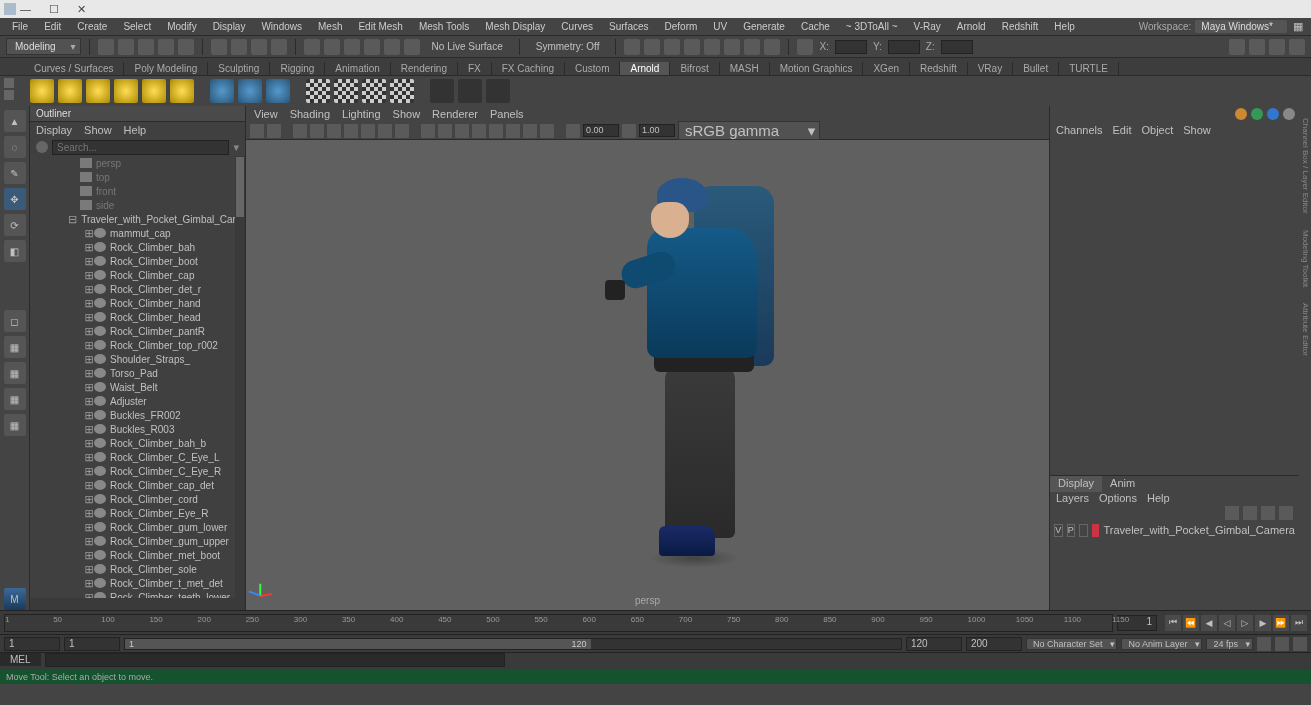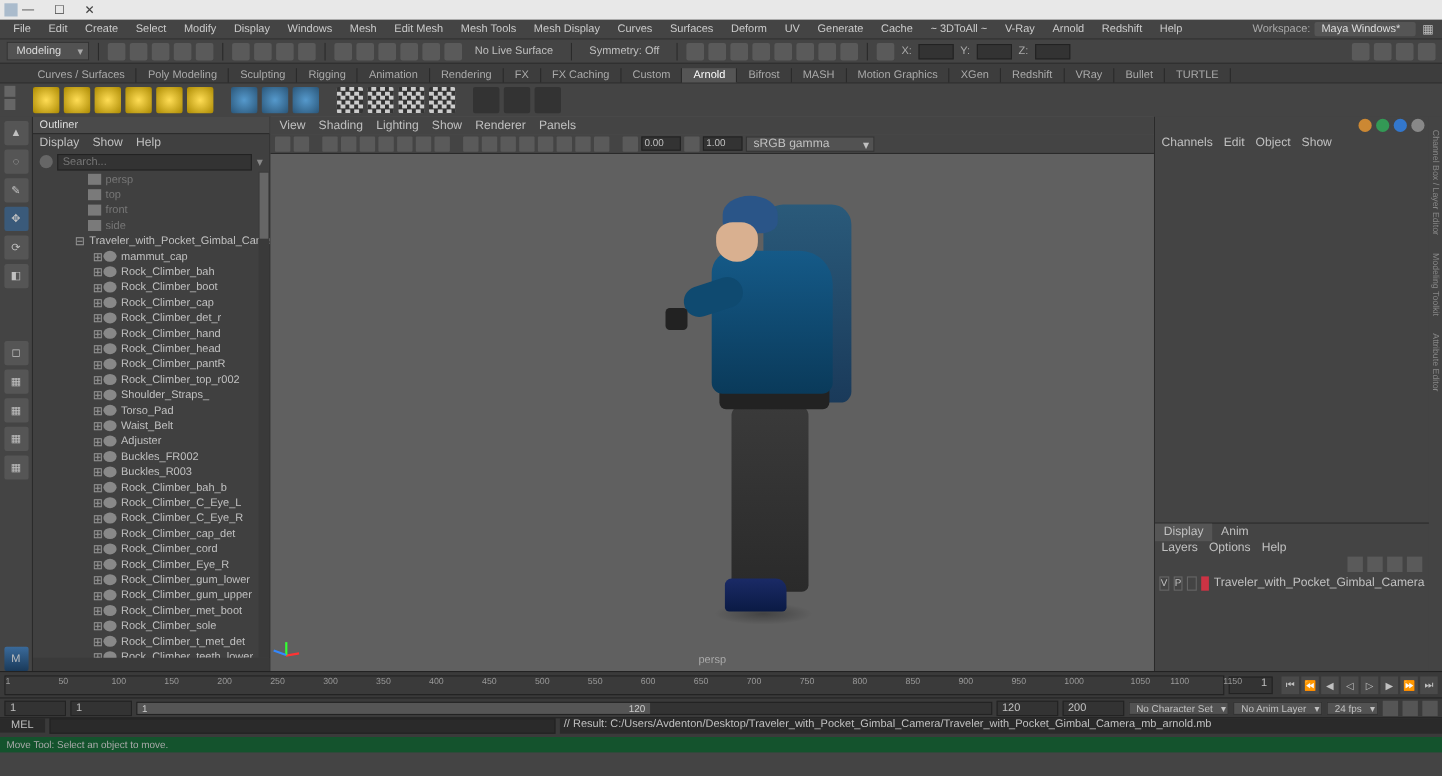--- a/index.html
+++ b/index.html
@@ -49,21 +49,21 @@
 .outliner-tree .row .ico.grp { background: #5aa5cc; }
 .outliner-tree .row .ico.mesh { background: #888; border-radius: 50%; }
 .outliner-tree .scrollbar { position: absolute; right: 0; top: 0; width: 10px; height: 100%; background: #3a3a3a; }
 .outliner-tree .scrollbar .thumb { width: 8px; height: 60px; background: #666; margin: 1px; }
 .outliner-hscroll { height: 12px; background: #3a3a3a; }
 .viewport { flex: 1; display: flex; flex-direction: column; background: #5a5a5a; position: relative; }
 .vp-menu { height: 16px; background: #444; display: flex; align-items: center; gap: 12px; padding: 0 8px; font-size: 10px; }
 .vp-tools { height: 18px; background: #444; display: flex; align-items: center; gap: 3px; padding: 0 4px; border-bottom: 1px solid #2a2a2a; }
 .vp-tools .vico { width: 14px; height: 14px; background: #5a5a5a; border-radius: 1px; cursor: pointer; }
 .vp-tools .vfield { width: 36px; height: 13px; background: #333; border: 1px solid #222; font-size: 9px; padding: 0 2px; }
-.vp-tools .vdrop { background: #525252; padding: 0 40px 0 6px; font-size: 11px; border: 1px solid #333; position: relative; }
+.vp-tools .vdrop { background: #525252; padding: 0 40px 0 6px; font-size: 15px; border: 1px solid #333; position: relative; }
 .vp-tools .vdrop::after { content: "▾"; position: absolute; right: 4px; }
 .vp-canvas { flex: 1; background: #606060; position: relative; overflow: hidden; }
 .vp-canvas .axis { position: absolute; left: 10px; bottom: 10px; width: 20px; height: 20px; }
 .vp-canvas .axis .ax { position: absolute; width: 12px; height: 1.5px; left: 4px; bottom: 4px; transform-origin: left; }
 .vp-canvas .axis .ax.x { background: #ff3333; transform: rotate(-10deg); }
 .vp-canvas .axis .ax.y { background: #33ff33; transform: rotate(-90deg); }
 .vp-canvas .axis .ax.z { background: #3388ff; transform: rotate(200deg); }
 .vp-canvas .cam-label { position: absolute; bottom: 4px; left: 50%; transform: translateX(-50%); font-size: 10px; color: #aaa; }
 .right-rail { width: 12px; background: #444; display: flex; flex-direction: column; align-items: center; gap: 8px; padding-top: 4px; }
 .right-rail .vtext { writing-mode: vertical-rl; font-size: 8px; color: #888; margin-top: 8px; }
@@ -441,21 +441,21 @@
       <div class="tick" style="left: 47.8261%;">550</div>
       <div class="tick" style="left: 52.1739%;">600</div>
       <div class="tick" style="left: 56.5217%;">650</div>
       <div class="tick" style="left: 60.8696%;">700</div>
       <div class="tick" style="left: 65.2174%;">750</div>
       <div class="tick" style="left: 69.5652%;">800</div>
       <div class="tick" style="left: 73.913%;">850</div>
       <div class="tick" style="left: 78.2609%;">900</div>
       <div class="tick" style="left: 82.6087%;">950</div>
       <div class="tick" style="left: 86.9565%;">1000</div>
-      <div class="tick" style="left: 91.3043%; margin-left: 12px;">1050</div>
+      <div class="tick" style="left: 91.3043%;">1050</div>
       <div class="tick" style="left: 95.6522%;">1100</div>
       <div class="tick" style="left: 100%;">1150</div>
     </div>
   <div class="frame-field">1</div>
   <div class="playback">
     <div class="pb">⏮</div>
     <div class="pb">⏪</div>
     <div class="pb">◀</div>
     <div class="pb">◁</div>
     <div class="pb">▷</div>
@@ -480,16 +480,15 @@
   <div class="rdrop">No Anim Layer</div>
   <div class="rdrop">24 fps</div>
   <div class="rico"></div>
   <div class="rico"></div>
   <div class="rico"></div>
 </div>
 
 <div class="cmdline">
   <div class="mel">MEL</div>
   <div class="cmdfield"></div>
-  <div class="result">// Result: C:/Users/Avdenton/Desktop/Traveler_with_Pocket_Gimbal_Camera/Traveler_with_Pocket_Gimbal_Camera_mb_arnold.mb</div>
 </div>
 
 <div class="helpline">Move Tool: Select an object to move.</div>
 
 </body></html>

